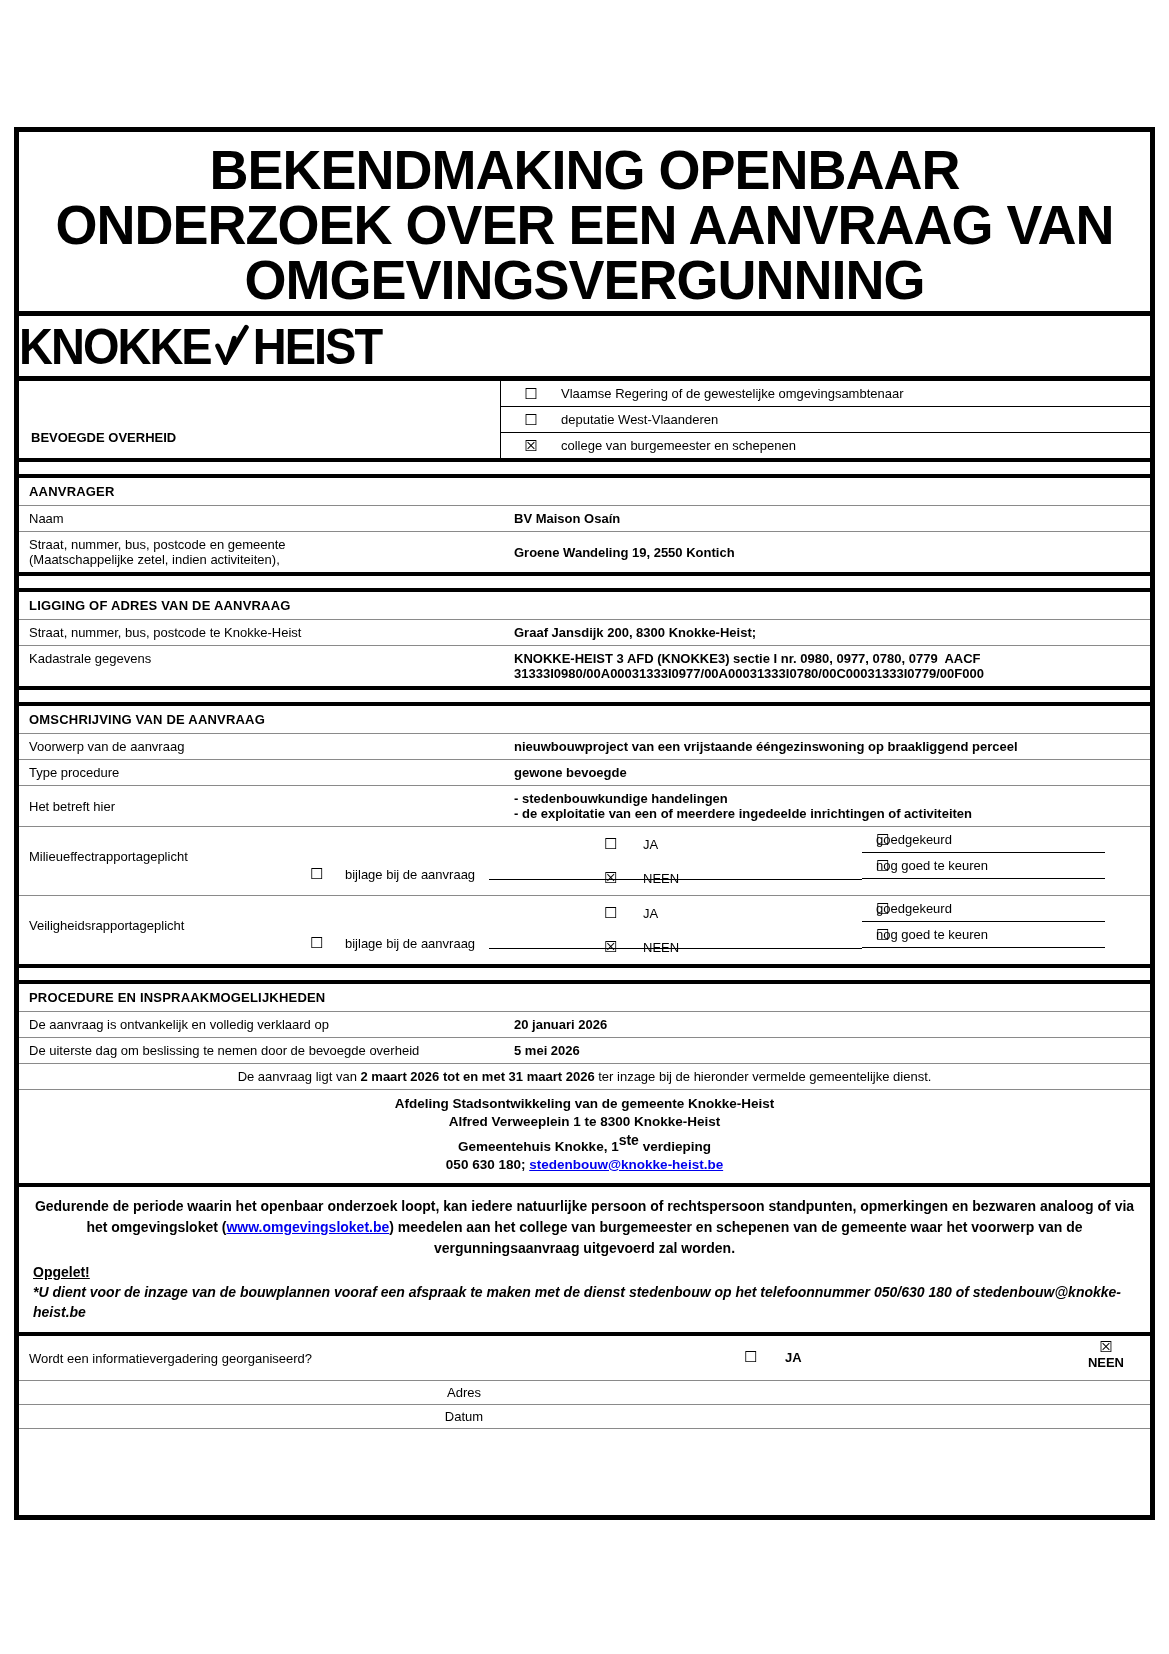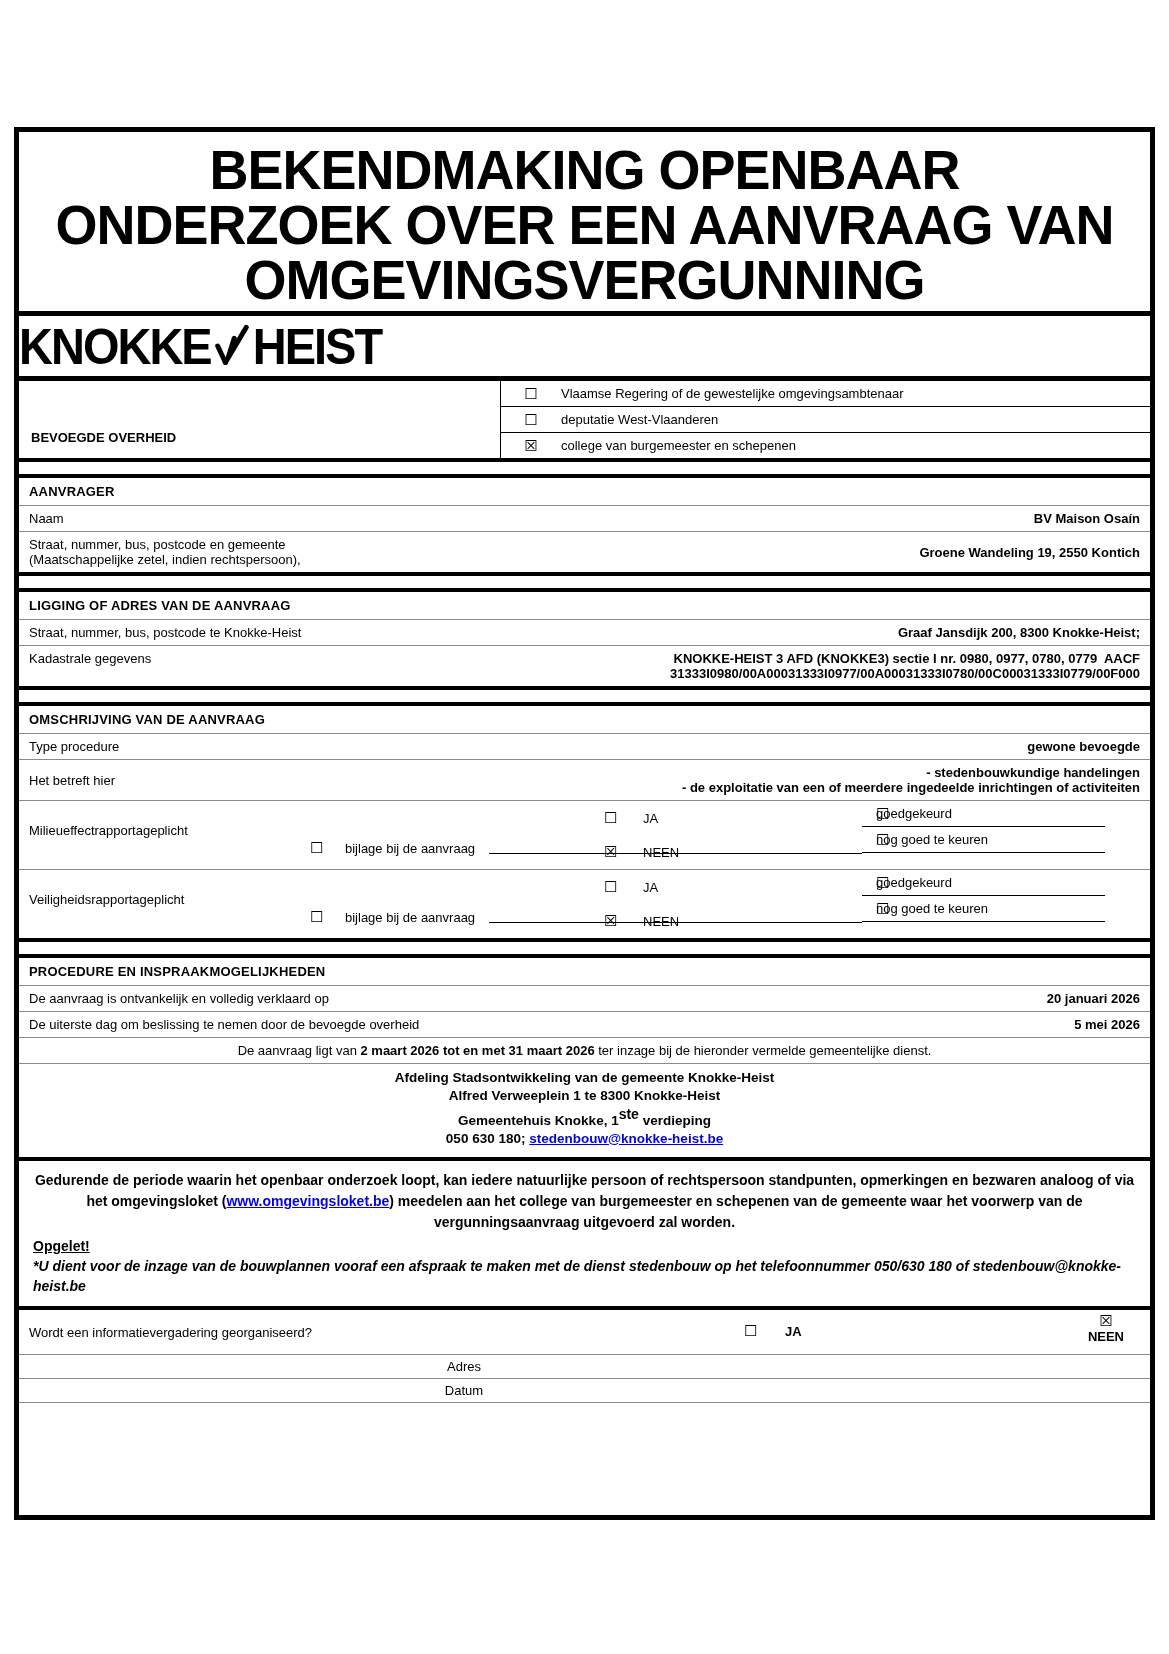--- a/index.html
+++ b/index.html
@@ -16,21 +16,21 @@
   .title-sec{border-bottom:5px solid #000;text-align:center;padding:10px 0 4px;}
   .title-line{display:block;font-size:54px;font-weight:bold;letter-spacing:-1px;line-height:1.02;
     transform:scaleY(1.04);}
   
   .logo-sec{border-bottom:5px solid #000;height:60px;display:flex;align-items:center;justify-content:flex-start;}
   .logo-word{font-size:47px;font-weight:bold;letter-spacing:-2px;transform:scaleY(1.05);}
   .logo-mark{width:36px;height:44px;margin:0 3px;}
   
   .grid-row{display:grid;grid-template-columns:481px 1fr;border-bottom:1px solid #8a8a8a;font-size:13px;}
   .grid-row > div{padding:5px 10px;}
-  .grid-row .val{font-weight:bold;padding-left:14px;text-align:right;}
+  .grid-row .val{font-weight:bold;padding-left:14px;}
   .grid-row .lbl{align-self:center;}
   .sec > :last-child{border-bottom:none;}
   .hdr{font-weight:bold;font-size:13px;padding:6px 10px;border-bottom:1px solid #8a8a8a;letter-spacing:.2px;}
   .sep{height:12px;border-top:4px solid #000;border-bottom:4px solid #000;}
   .thick{border-top:4px solid #000;}
   
   .bevoegde-sec{display:grid;grid-template-columns:481px 1fr;}
   .bevoegde-label{display:flex;align-items:center;padding-left:12px;font-weight:bold;font-size:13px;margin-top:36px;}
   .bevoegde-opts{border-left:1px solid #000;}
   .opt{display:grid;grid-template-columns:60px 1fr;align-items:center;min-height:25px;border-bottom:1px solid #000;font-size:13px;}
@@ -116,21 +116,21 @@
 
   <div class="sec">
     <div class="hdr">AANVRAGER</div>
     <div class="grid-row">
       <div class="lbl">Naam</div>
       <div class="val">BV Maison Osaín</div>
     </div>
     <div class="grid-row">
       <div class="lbl">
         <div>Straat, nummer, bus, postcode en gemeente</div>
-        <div>(Maatschappelijke zetel, indien rechtspersoon),</div>
+        <div>(Maatschappelijke zetel, indien activiteiten),</div>
       </div>
       <div class="val" style="align-self:center;">Groene Wandeling 19, 2550 Kontich</div>
     </div>
   </div>
 
   <div class="sep"></div>
 
   <div class="sec">
     <div class="hdr">LIGGING OF ADRES VAN DE AANVRAAG</div>
     <div class="grid-row">
@@ -143,20 +143,24 @@
         <div style="white-space:pre-wrap;">KNOKKE-HEIST 3 AFD (KNOKKE3) sectie I nr. 0980, 0977, 0780, 0779  AACF</div>
         <div style="white-space:pre-wrap;">31333I0980/00A00031333I0977/00A00031333I0780/00C00031333I0779/00F000</div>
       </div>
     </div>
   </div>
 
   <div class="sep"></div>
 
   <div class="sec">
     <div class="hdr">OMSCHRIJVING VAN DE AANVRAAG</div>
+    <div class="grid-row">
+      <div class="lbl">Voorwerp van de aanvraag</div>
+      <div class="val">nieuwbouwproject van een vrijstaande ééngezinswoning op braakliggend perceel</div>
+    </div>
     <div class="grid-row">
       <div class="lbl">Type procedure</div>
       <div class="val">gewone bevoegde</div>
     </div>
     <div class="grid-row">
       <div class="lbl">Het betreft hier</div>
       <div class="val">
         <div>- stedenbouwkundige handelingen</div>
         <div>- de exploitatie van een of meerdere ingedeelde inrichtingen of activiteiten</div>
       </div>

